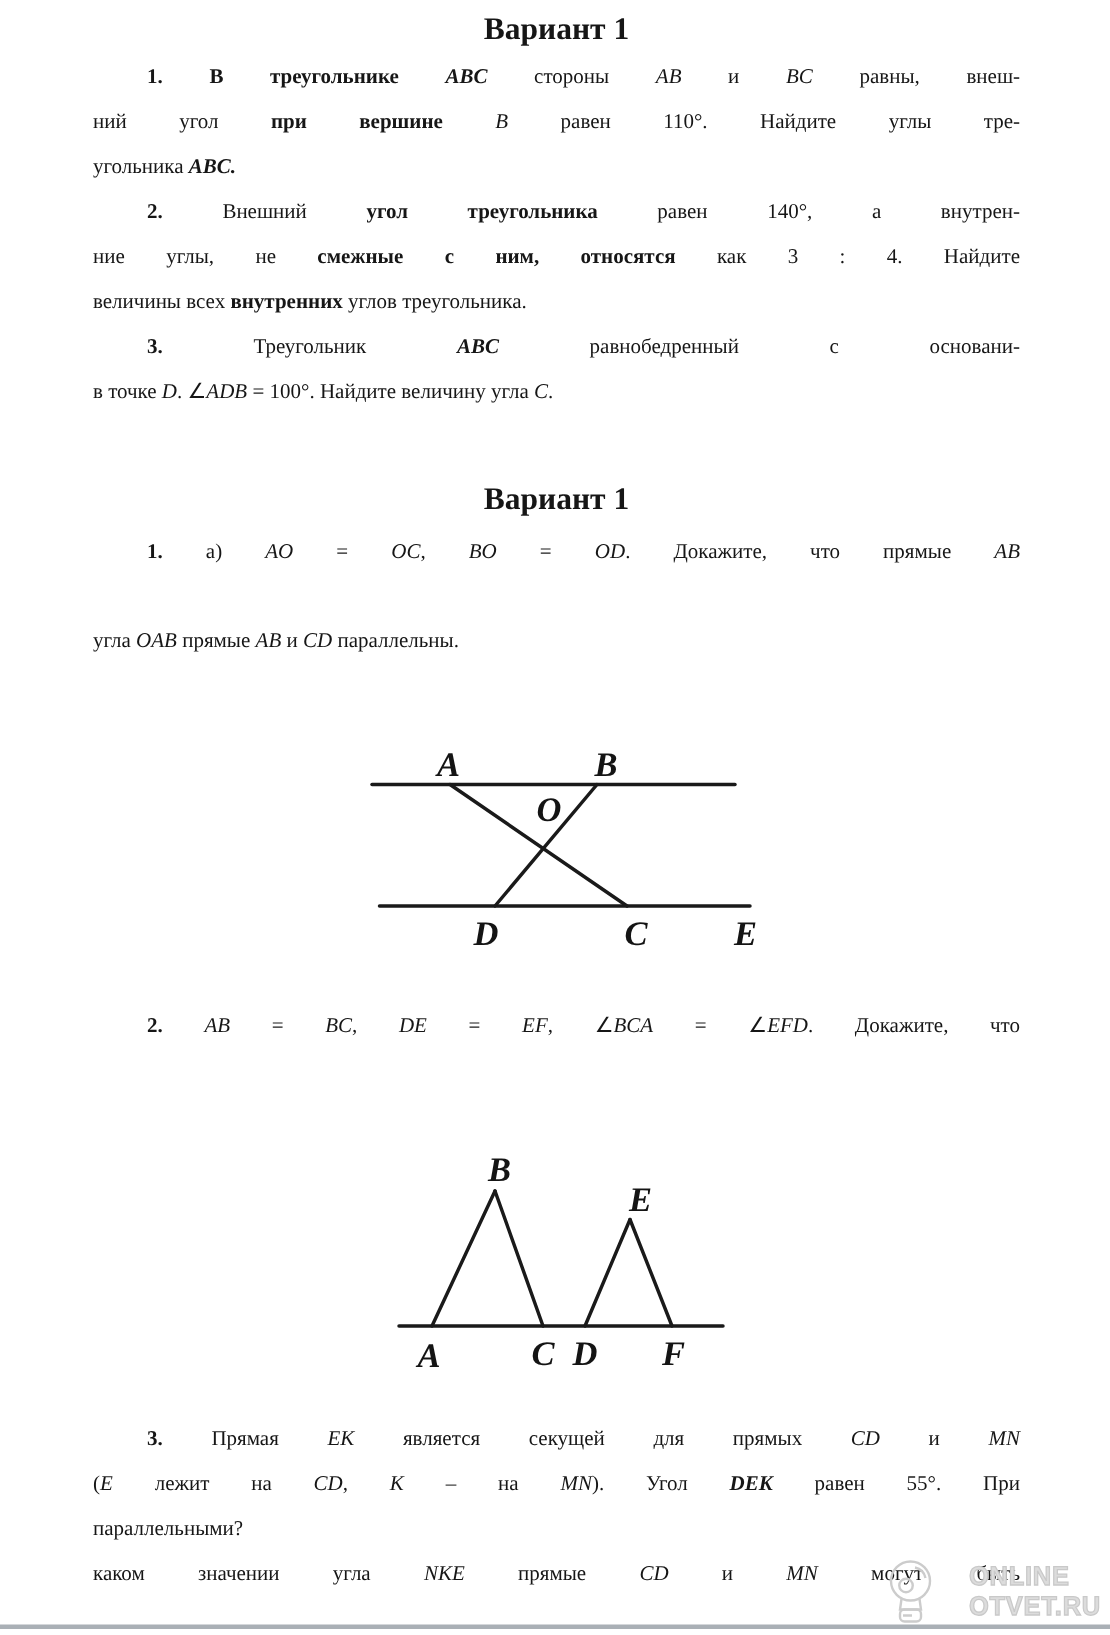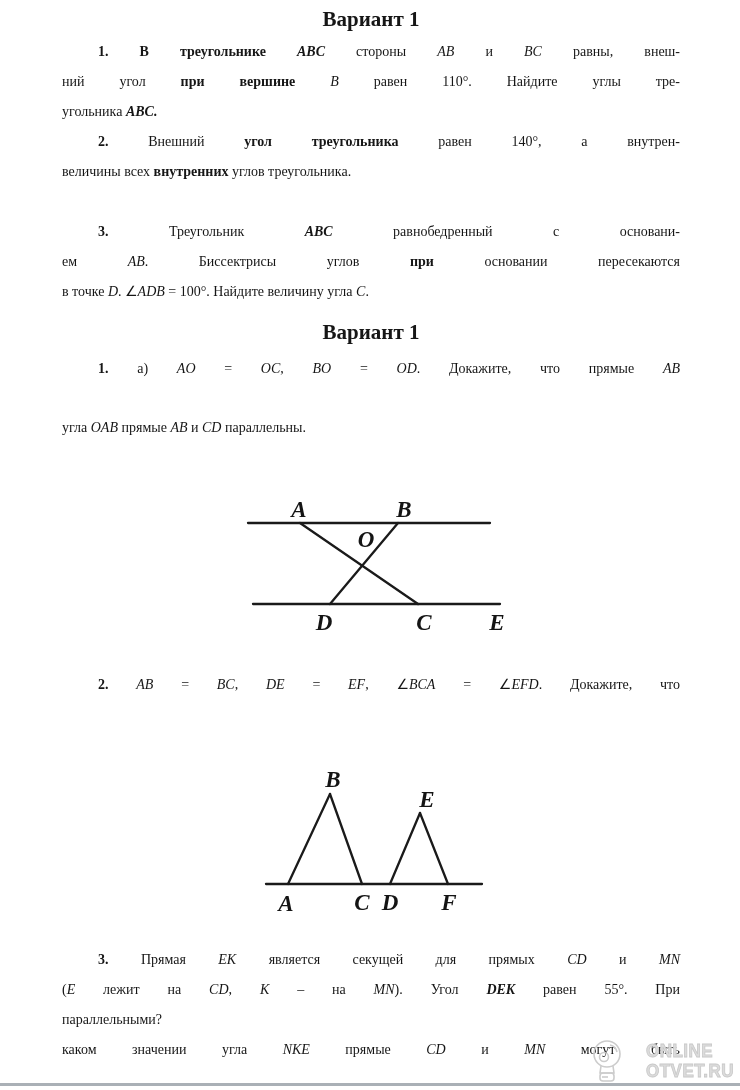--- a/index.html
+++ b/index.html
@@ -50,25 +50,25 @@
 
   <h1 class="heading" style="top:6px">Вариант 1</h1>
 
   <div class="para" style="top:37px">
       <div class="line first"><span class="seg b">1. </span><span class="seg b">В треугольнике </span><span class="seg bi">ABC </span><span class="seg n">стороны </span><span class="seg i">AB </span><span class="seg n">и </span><span class="seg i">BC </span><span class="seg n">равны, внеш-</span></div>
       <div class="line"><span class="seg n">ний угол </span><span class="seg b">при вершине </span><span class="seg i">B </span><span class="seg n">равен 110°. Найдите углы тре-</span></div>
       <div class="line last"><span class="seg n">угольника </span><span class="seg bi">ABC.</span></div>
     </div>
   <div class="para" style="top:127px">
       <div class="line first"><span class="seg b">2. </span><span class="seg n">Внешний </span><span class="seg b">угол треугольника </span><span class="seg n">равен 140°, а внутрен-</span></div>
+      <div class="line"><span class="seg n">ние углы, не </span><span class="seg b">смежные с ним, относятся </span><span class="seg n">как 3 : 4. Найдите</span></div>
       <div class="line last"><span class="seg n">величины всех </span><span class="seg b">внутренних </span><span class="seg n">углов треугольника.</span></div>
     </div>
   <div class="para" style="top:217px">
       <div class="line first"><span class="seg b">3. </span><span class="seg n">Треугольник </span><span class="seg bi">ABC </span><span class="seg n">равнобедренный с основани-</span></div>
-      <div class="line"><span class="seg n">ем </span><span class="seg i">AB</span><span class="seg n">. Биссектрисы углов </span><span class="seg b">при </span><span class="seg n">основании пересекаются</span></div>
       <div class="line last"><span class="seg n">в точке </span><span class="seg i">D</span><span class="seg n">. ∠</span><span class="seg i">ADB</span><span class="seg n"> = 100°. Найдите величину угла </span><span class="seg i">C</span><span class="seg n">.</span></div>
     </div>
 
   <h1 class="heading" style="top:319px">Вариант 1</h1>
 
   <div class="para" style="top:354px">
       <div class="line first"><span class="seg b">1. </span><span class="seg n">а) </span><span class="seg i">AO</span><span class="seg n"> = </span><span class="seg i">OC</span><span class="seg n">, </span><span class="seg i">BO</span><span class="seg n"> = </span><span class="seg i">OD</span><span class="seg n">. Докажите, что прямые </span><span class="seg i">AB</span></div>
     </div>
   <div class="para" style="top:413px">
       <div class="line last"><span class="seg n">угла </span><span class="seg i">OAB </span><span class="seg n">прямые </span><span class="seg i">AB </span><span class="seg n">и </span><span class="seg i">CD </span><span class="seg n">параллельны.</span></div>

